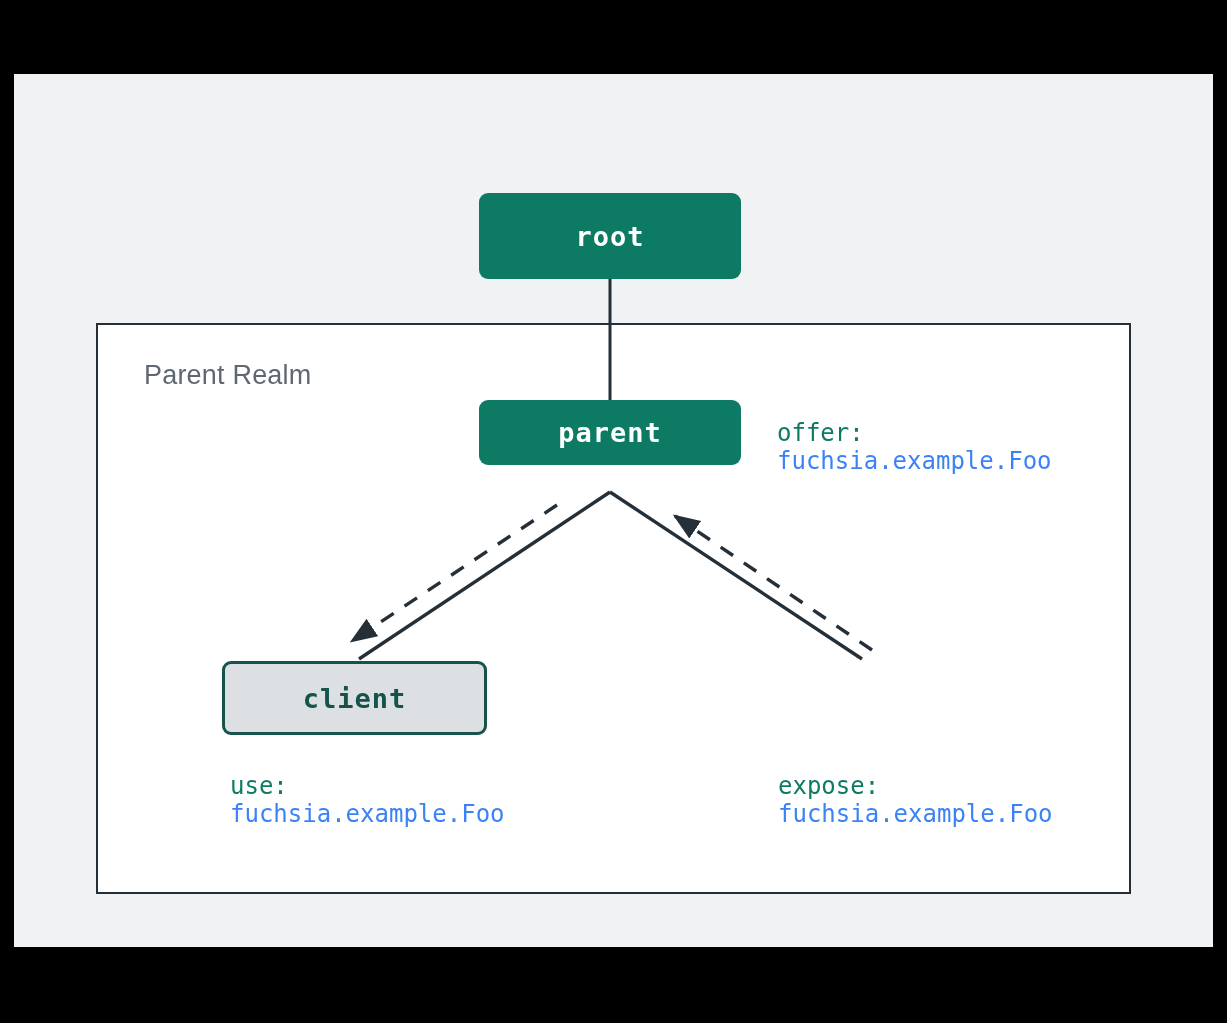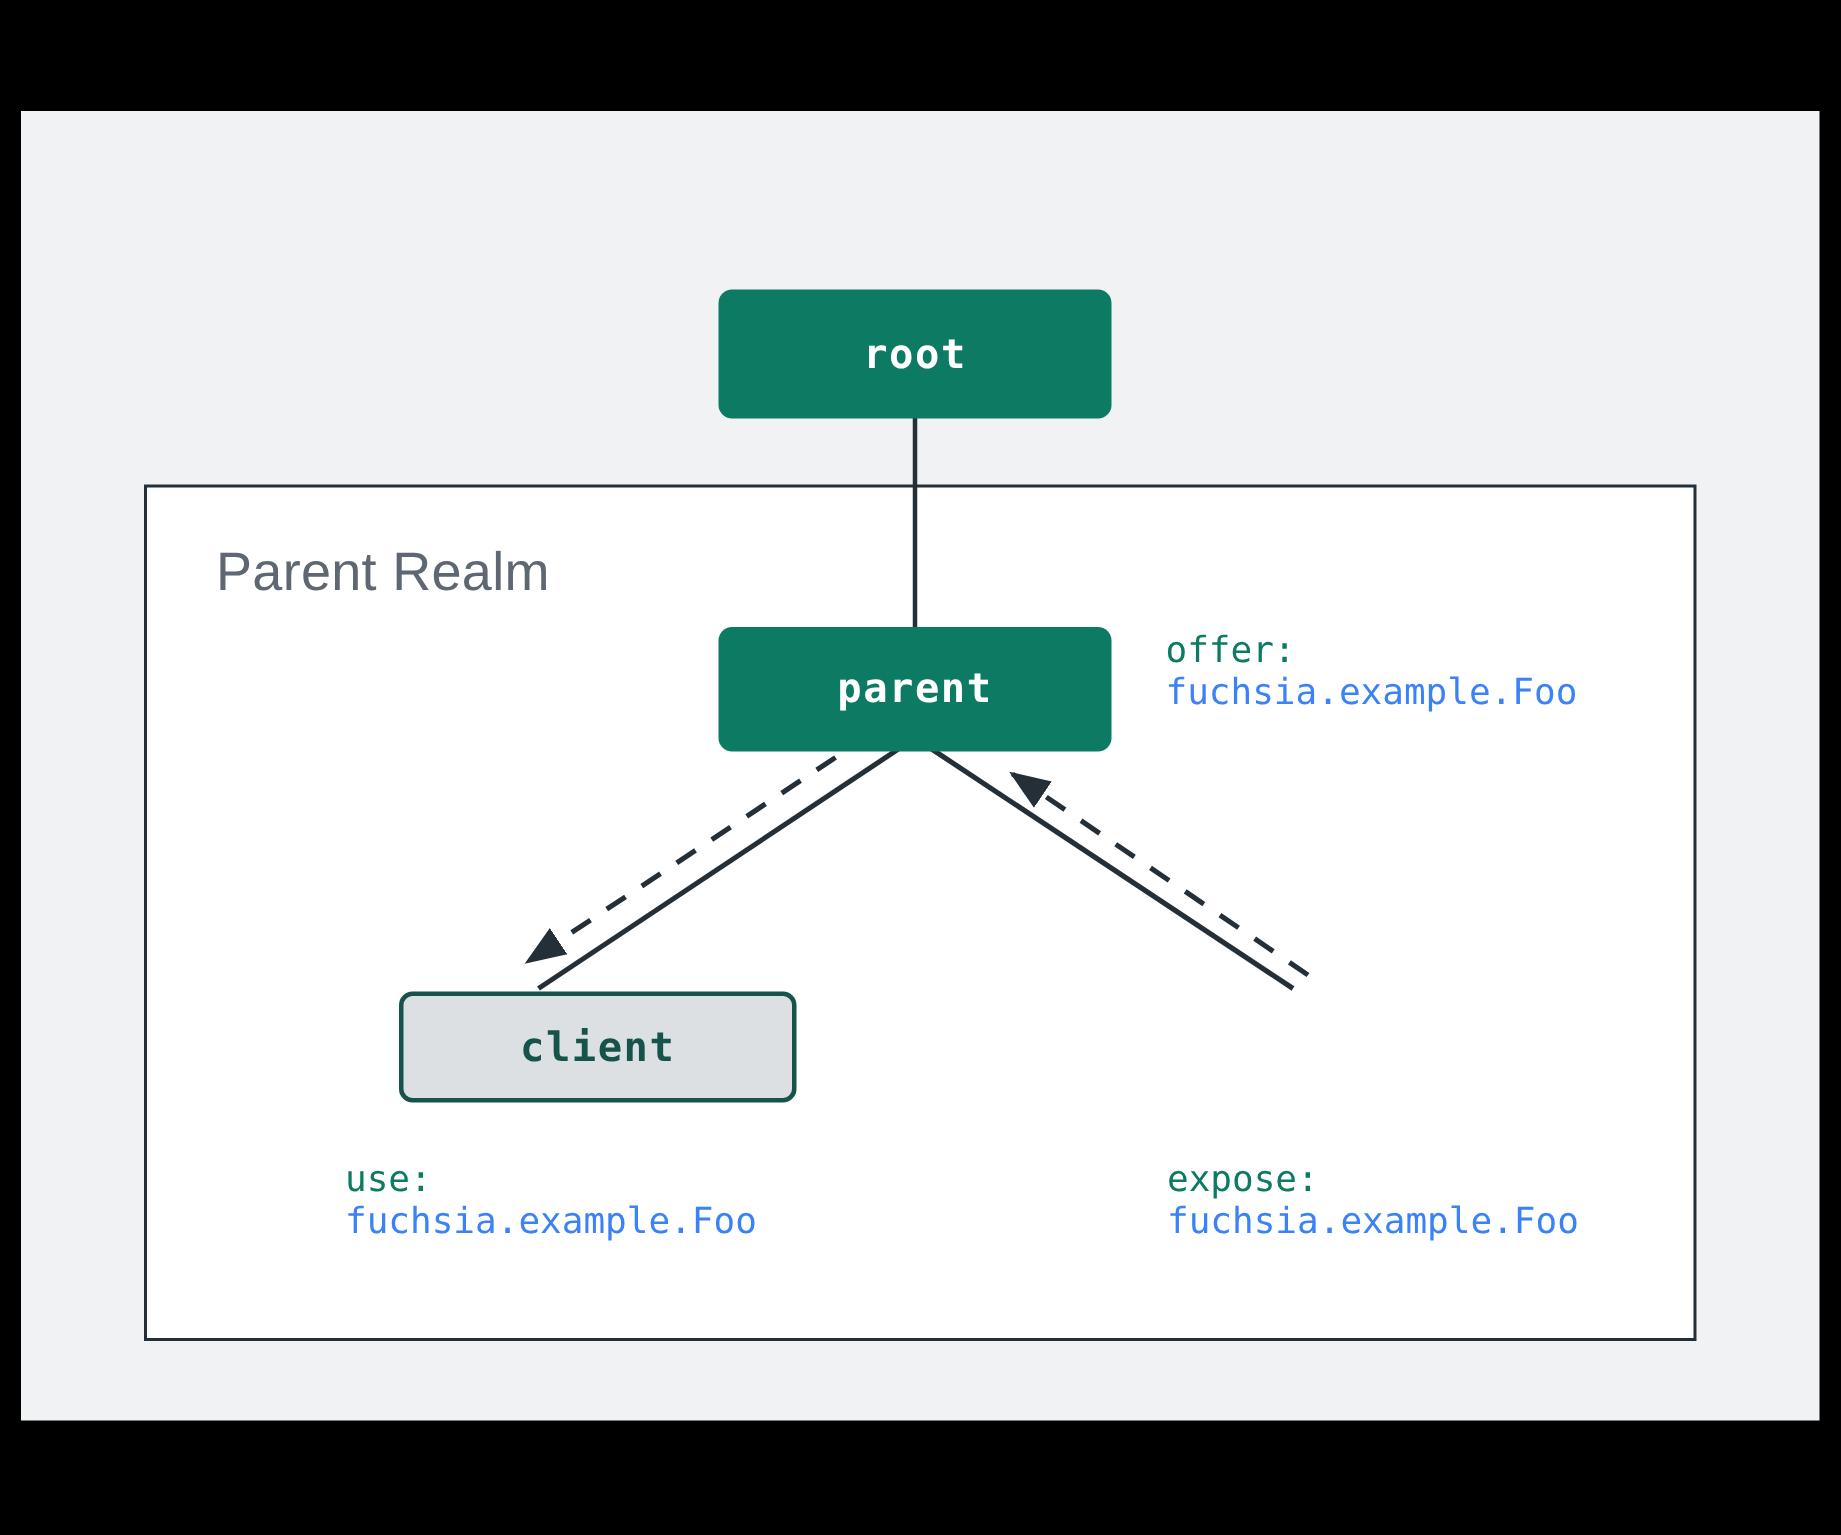--- a/index.html
+++ b/index.html
@@ -41,21 +41,21 @@
     background: #ffffff;
     border: 2px solid #252f38;
     box-sizing: border-box;
   }
 
   #realm-label {
     position: absolute;
     left: 144px;
     top: 360px;
     font-family: "Liberation Sans", sans-serif;
-    font-size: 36px;
+    font-size: 27px;
     color: #5f6872;
     letter-spacing: 0.2px;
     white-space: nowrap;
   }
 
   
   #edges {
     position: absolute;
     left: 0;
     top: 0;
@@ -81,25 +81,24 @@
   .node.filled {
     background: #0d7b64;
     color: #ffffff;
     border: none;
   }
 
   .node.outlined {
     background: #dde0e3;
     color: #16534b;
     border: 3px solid #16534b;
-    margin-left: 44px;
   }
 
   #node-root   { left: 479px; top: 193px; width: 262px; height: 86px; }
-  #node-parent { left: 479px; top: 418px; width: 262px; height: 83px; }
+  #node-parent { left: 479px; top: 400px; width: 262px; height: 65px; }
   #node-client { left: 222px; top: 661px; width: 265px; height: 74px; }
   #node-provider { left: 733px; top: 661px; width: 265px; height: 74px; }
 
   
   .annot {
     position: absolute;
     font-family: "DejaVu Sans Mono", "Liberation Mono", monospace;
     font-size: 24px;
     line-height: 28px;
     white-space: nowrap;

